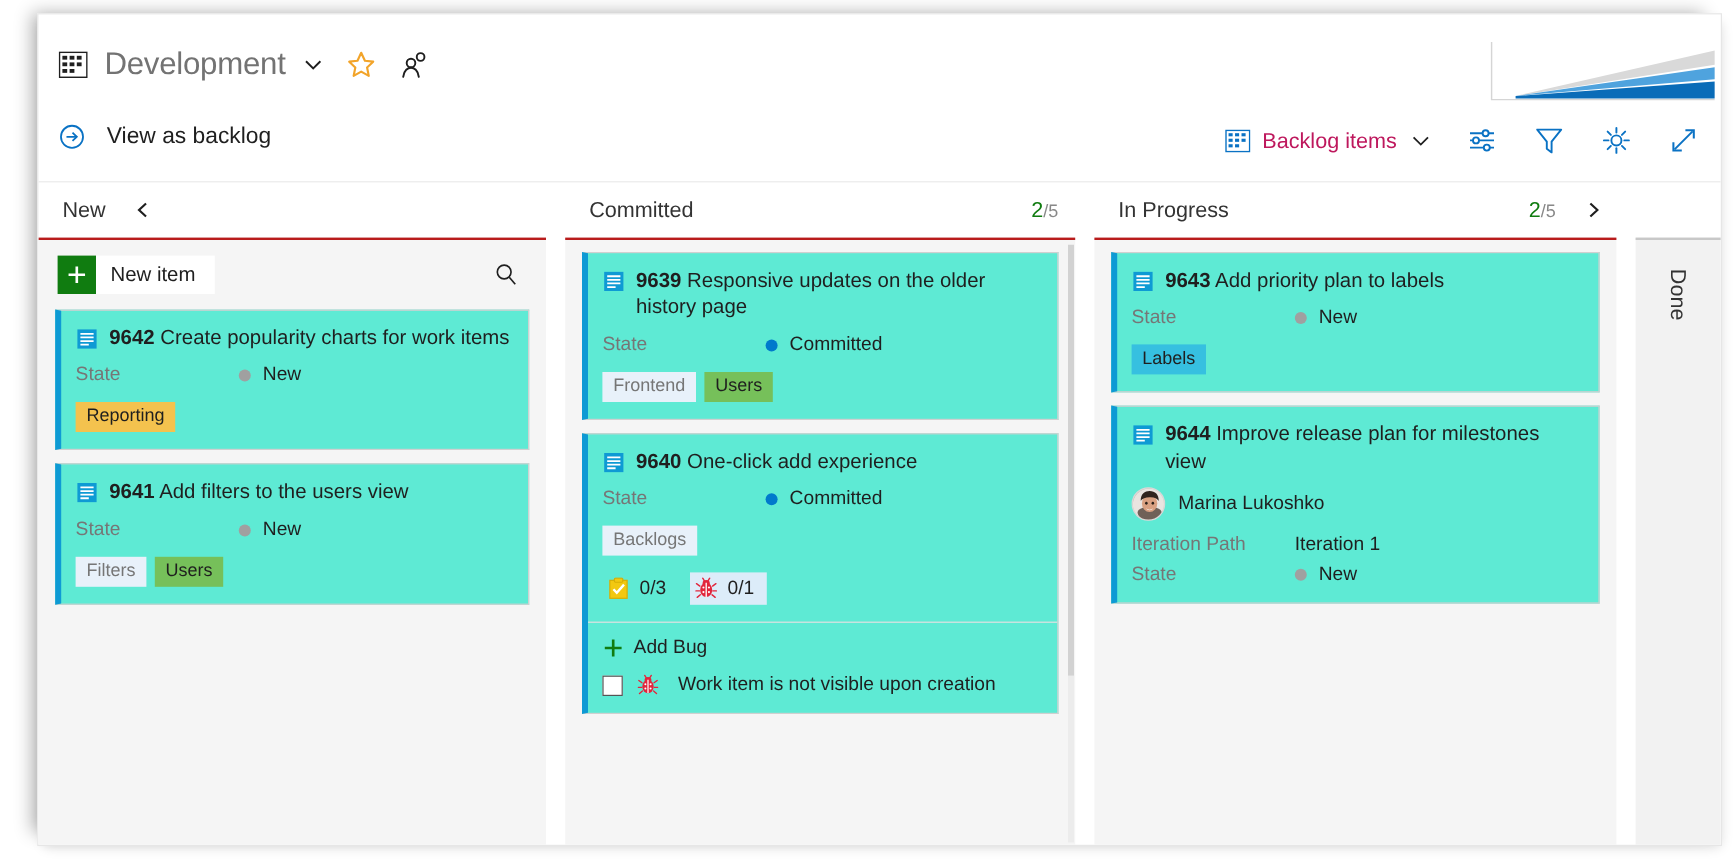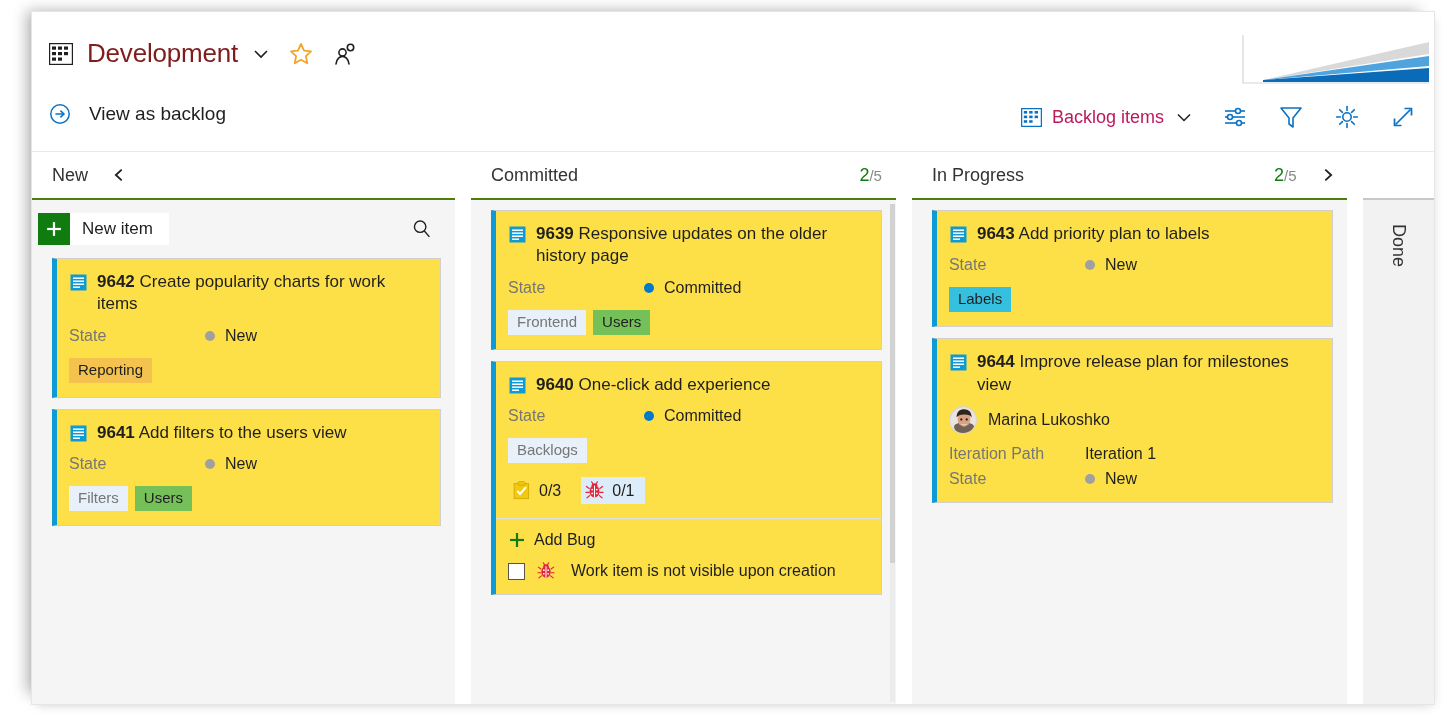--- a/index.html
+++ b/index.html
@@ -30,21 +30,21 @@
   .hdr {
     position: relative;
     height: 78px;
   }
   .hdr-left {
     position: absolute; left: 17px; top: 26px;
     display: flex; align-items: center; gap: 0;
   }
   .team-icon { width: 24px; height: 22px; margin-right: 14px; flex: none; }
   .board-title {
-    font-size: 26px; color: #7f1d1d; font-weight: 400;
+    font-size: 26px; color: #737373; font-weight: 400;
     letter-spacing: -0.2px; white-space: nowrap; text-align: right;
   }
   .chev-title {
     margin-left: 12px; width: 22px; height: 22px;
     display: inline-flex; align-items: center; justify-content: center;
     cursor: pointer;
   }
   .star-btn { margin-left: 16px; width: 26px; height: 26px; cursor: pointer;
               display:inline-flex; align-items:center; justify-content:center; }
   .people-btn { margin-left: 18px; width: 26px; height: 26px; cursor: pointer;
@@ -116,22 +116,22 @@
   .ch-count .cnum { color: #107c10; }
   .ch-count .cden { color: #888888; font-size: 15px; }
   .col-head .ch-arrow {
     width: 34px; min-width: 34px; margin-left: 14px; margin-right: 2px;
     display: flex; align-items: center; justify-content: center;
     cursor: pointer;
   }
   .col-body {
     flex: 1 1 auto;
     background: #f5f5f5;
-    border-top: 2px solid #4d7c0f;
-    padding: 10px 14px 10px 4px;
+    border-top: 2px solid #b91c1c;
+    padding: 10px 14px 10px 14px;
     overflow: hidden;
     position: relative;
   }
   .col-split { width: 16px; flex: none; }
 
   
   .newitem-row {
     display: flex; align-items: center;
     height: 34px; margin: 2px 0 12px 2px;
   }
@@ -144,27 +144,26 @@
     background: #ffffff; height: 32px; display: flex; align-items: center;
     padding: 0 16px 0 12px; font-size: 17px; color: #1f1f1f; cursor: pointer;
   }
   .search-btn {
     margin-left: auto; margin-right: 6px; width: 26px; height: 26px;
     cursor: pointer; display: inline-flex; align-items: center; justify-content: center;
   }
 
   
   .card {
-    background: #fde047;
+    background: #5eead4;
     border: 1px solid #d0d0d0;
     border-left: 5px solid #0e9ad4;
     margin-bottom: 11px;
     padding: 12px 14px 14px 12px;
     position: relative;
-    margin-left: 16px;
   }
   .card-title-row { display: flex; align-items: flex-start; }
   .wi-icon { width: 17px; height: 17px; margin: 3px 10px 0 1px; flex: none; }
   .card-title {
     font-size: 17px; color: #1f1f1f; line-height: 1.32;
   }
   .card-title b { font-weight: bold; }
   .fld-row { display: flex; align-items: center; margin-top: 11px; }
   .fld-label { font-size: 16px; color: #767676; width: 136px; flex: none; }
   .fld-val { font-size: 16px; color: #1f1f1f; display: flex; align-items: center; }

